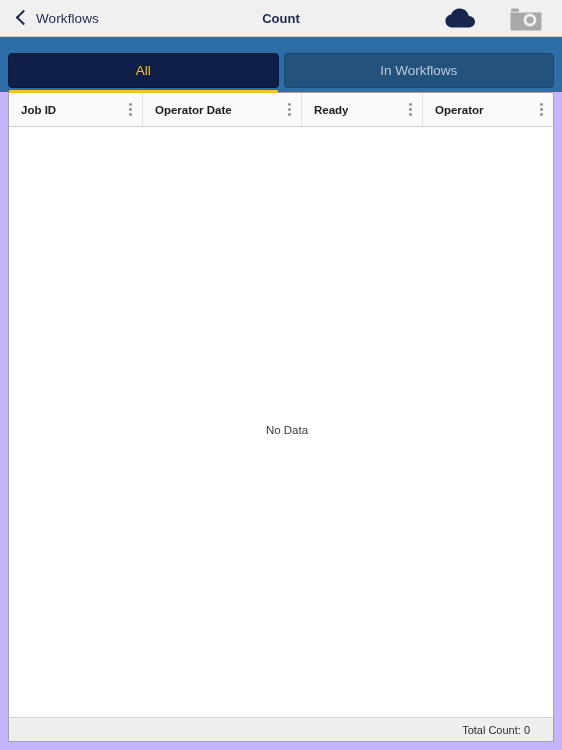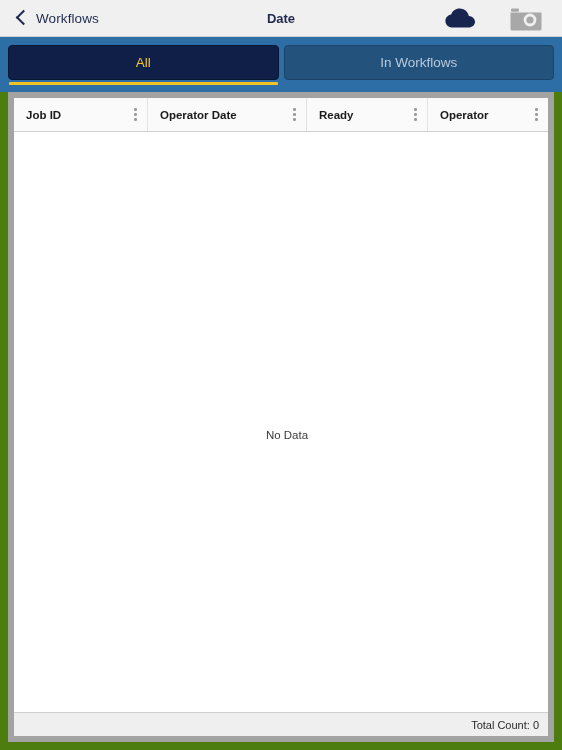--- a/index.html
+++ b/index.html
@@ -2,21 +2,21 @@
 <html><head>
 <meta charset="utf-8">
 <style>
   * { margin:0; padding:0; box-sizing:border-box; }
   html, body {
     width:562px; height:750px;
     font-family:"Liberation Sans", sans-serif;
     background:#2e6ea6;
     overflow:hidden;
   }
-  #app { width:562px; height:750px; display:flex; flex-direction:column; background:#4d7c0f; }
+  #app { width:562px; height:750px; display:flex; flex-direction:column; background:#c4b5fd; }
 
   
   .navbar {
     height:37px; flex:0 0 37px;
     background:#f0f0f0;
     display:flex; align-items:center;
     position:relative;
     border-bottom:1px solid #cfcfcf;
   }
   .nav-back {
@@ -43,21 +43,21 @@
     margin-right:19px;
   }
   .cloud-icon { width:36px; height:24px; display:block; }
   .camera-icon { width:34px; height:26px; display:block; }
 
   
   .tabbar {
     flex:0 0 55px; height:55px;
     background:#2e6ea6;
     display:flex; align-items:flex-start;
-    padding:8px 8px 0 8px; gap:5px;
+    padding:16px 8px 0 8px; gap:5px;
   }
   .tab {
     flex:1 1 0; height:35px;
     display:flex; align-items:center; justify-content:center;
     border-radius:4px;
     background:#23527c;
     border:1px solid #1c4468;
     color:#b9c9da;
     font-size:13.5px;
     cursor:pointer;
@@ -81,21 +81,21 @@
     flex:1 1 auto;
     padding:0 8px 8px 8px;
     display:flex; flex-direction:column;
     min-height:0;
   }
   .panel {
     flex:1 1 auto;
     background:#ffffff;
     display:flex; flex-direction:column;
     min-height:0;
-    border:6px solid #a3a3a3;
+    border:1px solid #a3a3a3;
   }
 
   .table-head {
     flex:0 0 34px; height:34px;
     display:flex;
     background:#fafafa;
     border-bottom:1px solid #d0d0d0;
   }
   .th {
     display:flex; align-items:center;
@@ -129,35 +129,35 @@
     position:absolute;
     top:297px;
     left:0; right:0; text-align:center;
   }
 
   .table-foot {
     flex:0 0 24px; height:24px;
     background:#efefef;
     border-top:1px solid #cfcfcf;
     display:flex; align-items:center; justify-content:flex-end;
-    padding-right:9px;
+    padding-right:23px;
   }
   .total-count { font-size:11px; color:#2b2b2b; }
 </style>
 </head>
 <body>
 
 <div id="app">
 
   <div class="navbar">
     <div class="nav-back">
       <span class="chev"></span>
       <span class="nav-back-label">Workflows</span>
     </div>
-    <div class="nav-title">Date</div>
+    <div class="nav-title">Count</div>
     <div class="nav-icons">
       <span>
         <svg class="cloud-icon" viewBox="0 0 36 24">
           <path d="M9.6 21.6c-4.1 0-7.2-2.9-7.2-6.6 0-3.3 2.5-6 5.8-6.5C9.3 5 12.6 2.6 16.6 2.6c4.6 0 8.4 3.1 9.2 7.3 3.5.2 6.2 2.8 6.2 5.9 0 3.3-2.9 5.8-6.6 5.8H9.6z" fill="#17254f"></path>
         </svg>
       </span>
       <span>
         <svg class="camera-icon" viewBox="0 0 34 26">
           <rect x="2" y="3.5" width="8" height="3.2" rx="1.2" fill="#a8a8a8"></rect>
           <path d="M1.5 7.5h31v16.5a1.6 1.6 0 0 1-1.6 1.6H3.1a1.6 1.6 0 0 1-1.6-1.6V7.5z" fill="#a8a8a8"></path>

